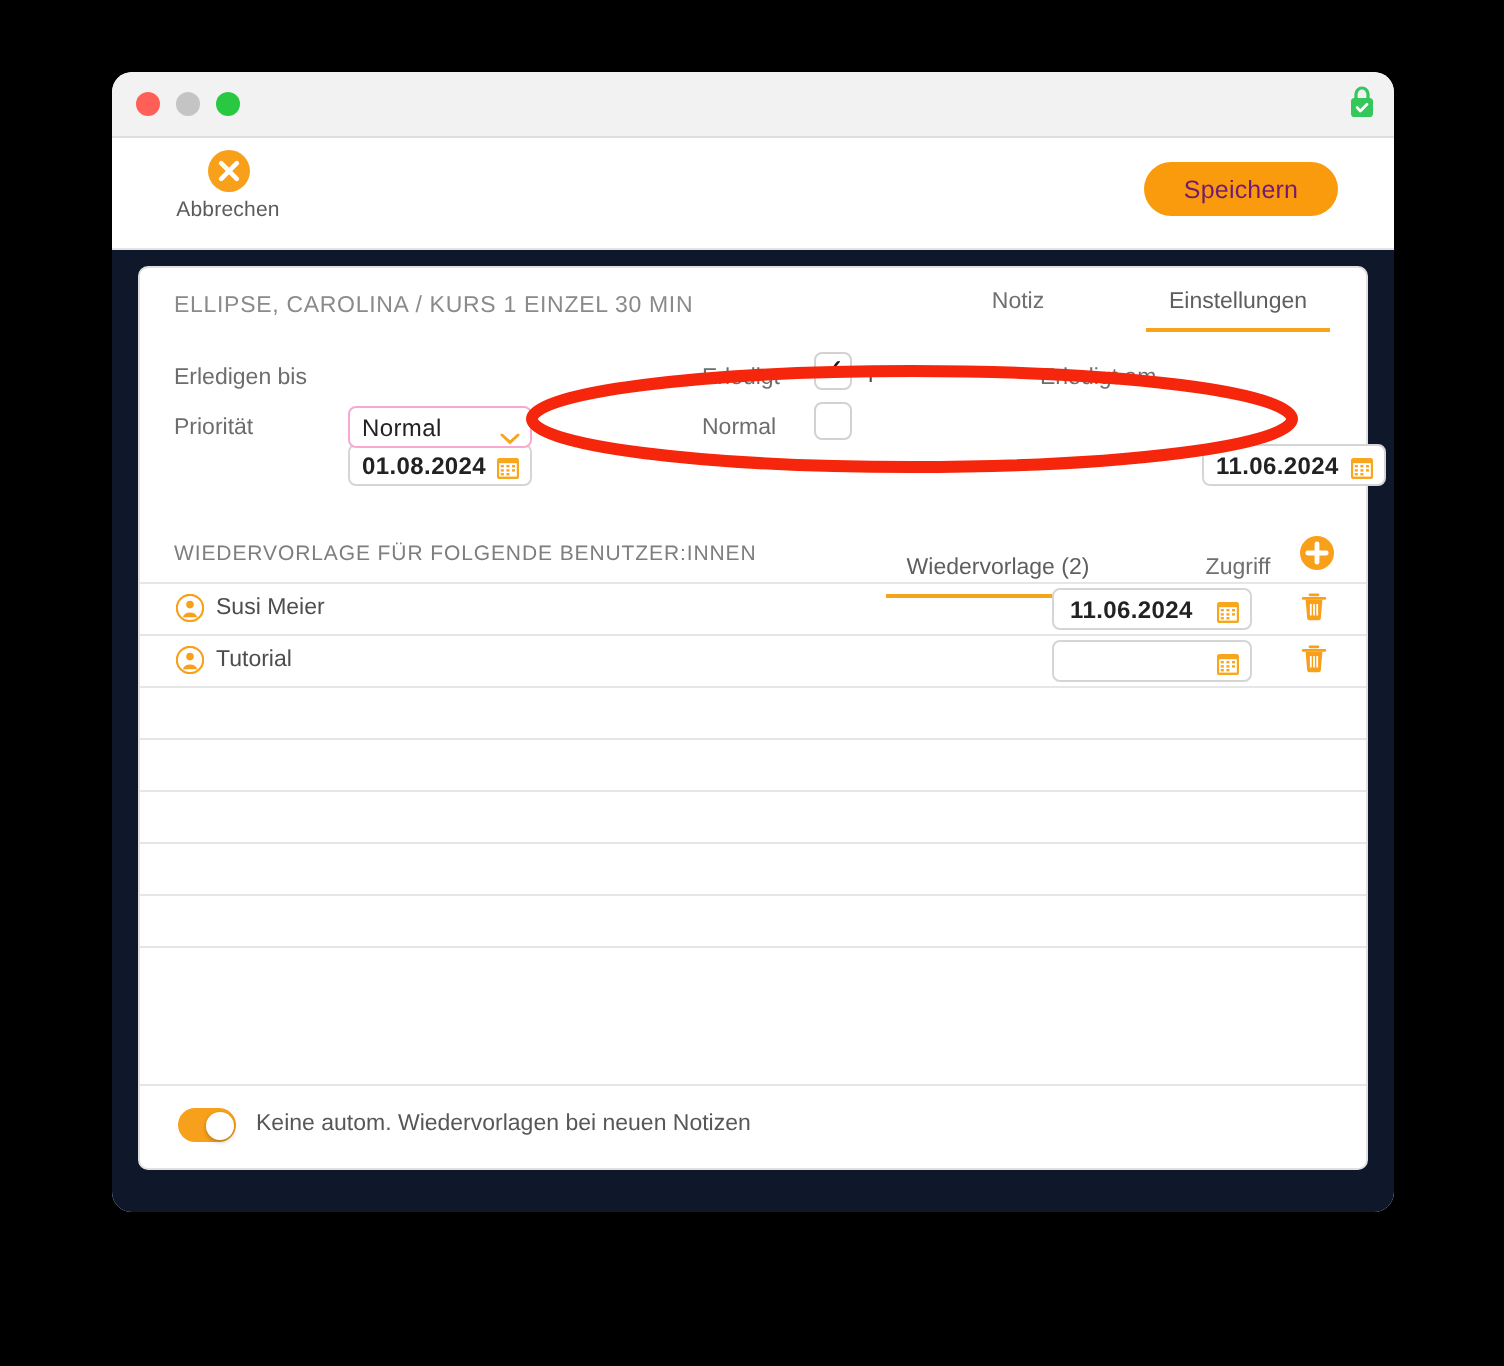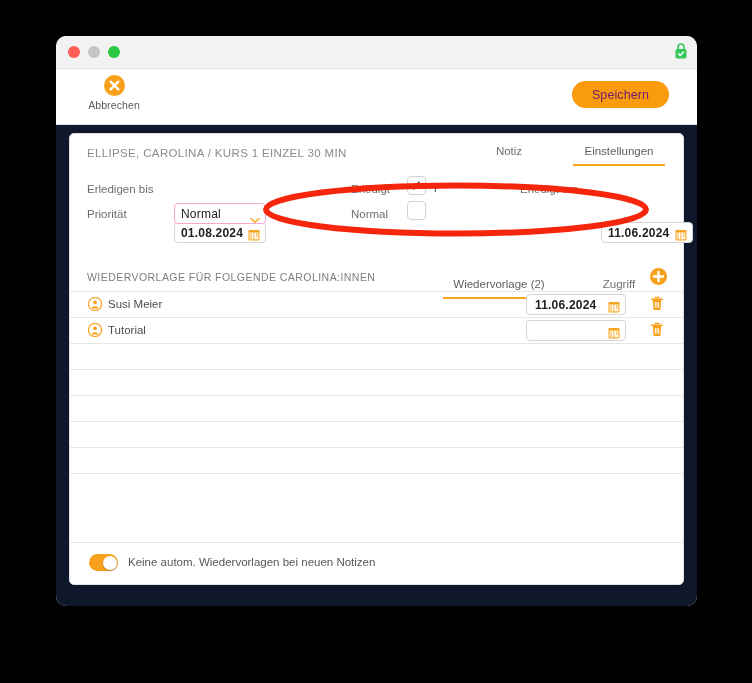--- a/index.html
+++ b/index.html
@@ -508,21 +508,21 @@
           <div class="fld-label" style="left:281px; top:35px;">Normal</div>
           <div class="cbox" style="left:337px; top:28px;"></div>
         </div>
 
         <div class="tabs-second">
           <div class="tab active" style="width:130px;">Wiedervorlage (2)</div>
           <div class="tab" style="width:110px;">Zugriff</div>
         </div>
 
         <div class="section-head">
-          <div class="section-title">WIEDERVORLAGE FÜR FOLGENDE CAROLINA:INNEN</div>
+          <div class="section-title">WIEDERVORLAGE FÜR FOLGENDE BENUTZER:INNEN</div>
           <div class="add-btn">
             <svg width="17" height="17" viewBox="0 0 17 17">
               <circle cx="8.5" cy="8.5" r="8.5" fill="#f9a01b"></circle>
               <path d="M8.5 3.9 V13.1 M3.9 8.5 H13.1" stroke="#ffffff" stroke-width="2.4" stroke-linecap="round"></path>
             </svg>
           </div>
         </div>
 
         <div class="list-rows">
 

